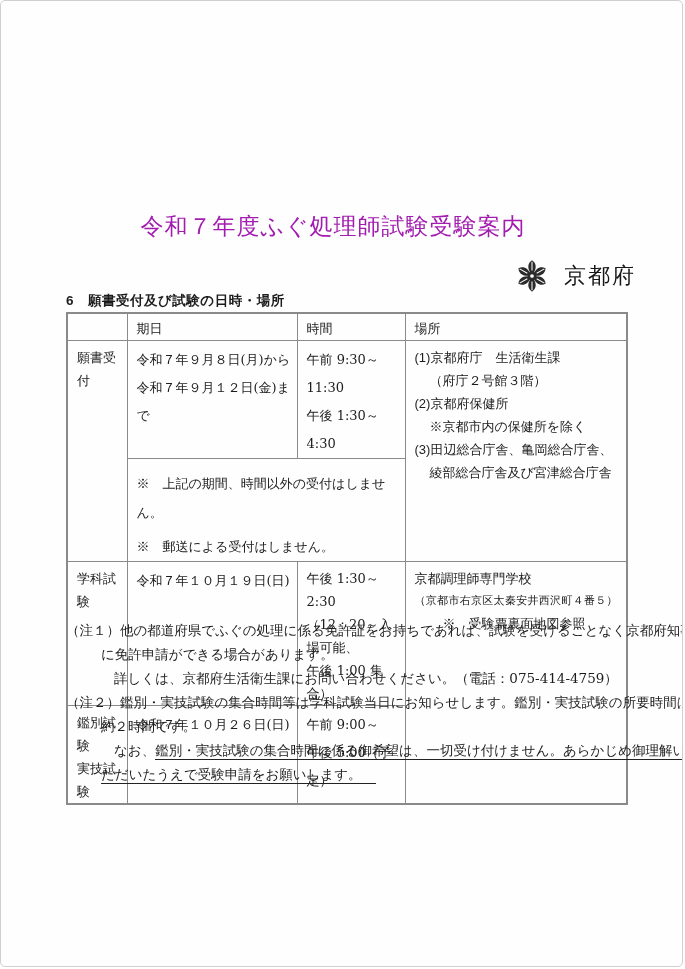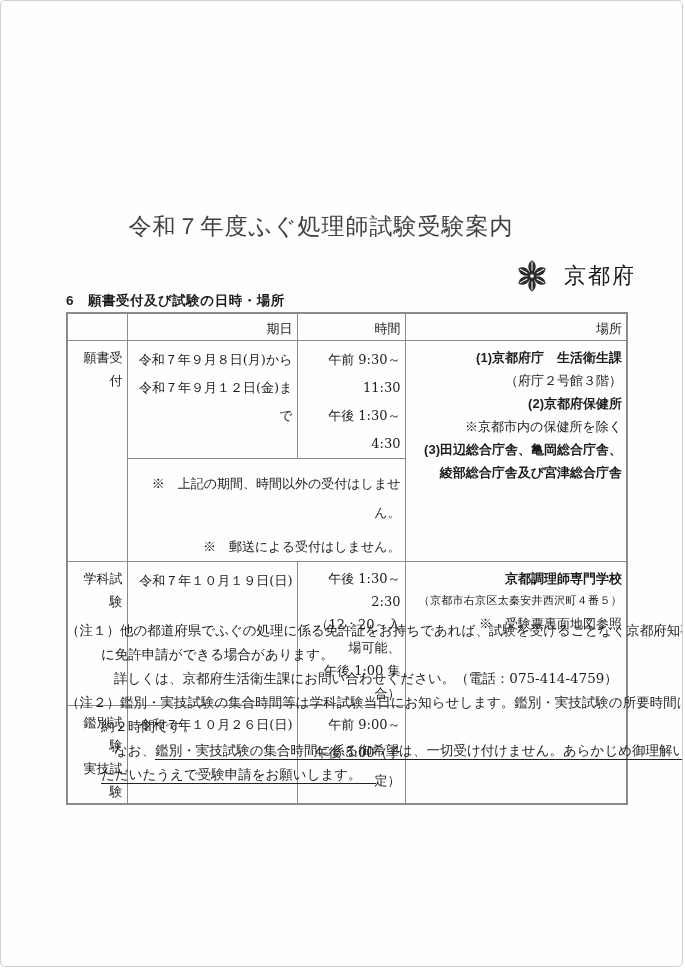--- a/index.html
+++ b/index.html
@@ -12,24 +12,24 @@
   }
   .page {
     position:relative;
     width:683px; height:967px;
     background:#fefefe;
     border:1px solid #cfcfcf;
     border-radius:5px;
     overflow:hidden;
   }
   .title {
-    position:absolute; top:210px; left:0; width:640px;
+    position:absolute; top:210px; left:12px; width:640px;
     text-align:center;
     font-size:23px; letter-spacing:1px;
-    color:#404040;
+    color:#a21caf;
     font-family:Liberation Serif, serif;
   }
   .pref-block {
     position:absolute; top:258px; left:514px;
     display:flex; align-items:center; gap:15px;
   }
   .pref-emblem svg { display:block; }
   .pref-name { font-size:22px; letter-spacing:2px; color:#161616; }
   .section-heading {
     position:absolute; top:291px; left:65px;
@@ -40,36 +40,36 @@
     position:absolute; top:311px; left:65px;
     border-collapse:collapse;
     table-layout:fixed;
     width:560px;
     border:2px solid #8a8a8a;
     font-size:13px;
   }
   table.sched td, table.sched th {
     border:1px solid #8a8a8a;
     vertical-align:top;
-    text-align:right;
+    text-align:left;
     font-weight:400;
     padding:5px 4px 0 9px;
     line-height:23px;
     overflow:hidden;
   }
   col.c1{width:60px;} col.c2{width:170px;} col.c3{width:108px;} col.c4{width:222px;}
   tr.h-header{height:27px;} tr.h-r1{height:54px;} tr.h-r2{height:86px;}
   tr.h-r3{height:75px;} tr.h-r4{height:58px;}
   table.sched th { padding-top:3px; }
   td.rowlabel { padding-left:6px; padding-right:0; line-height:25px; }
   .dline { line-height:28px; }
   .subnote { line-height:29px; padding-top:5px; }
   .gothic {
     font-family:"Liberation Sans","DejaVu Sans",sans-serif;
-    font-weight:700;
+    font-weight:400;
   }
   .ind15 { padding-left:15px; }
   .ind28 { padding-left:28px; }
   .addr { font-size:11px; line-height:22px; letter-spacing:0.3px; }
   .notes {
     position:absolute; top:617px; left:65px; width:566px;
     font-size:13.5px; line-height:24px;
   }
   .note-line { white-space:nowrap; }
   .nind35 { padding-left:35px; }

